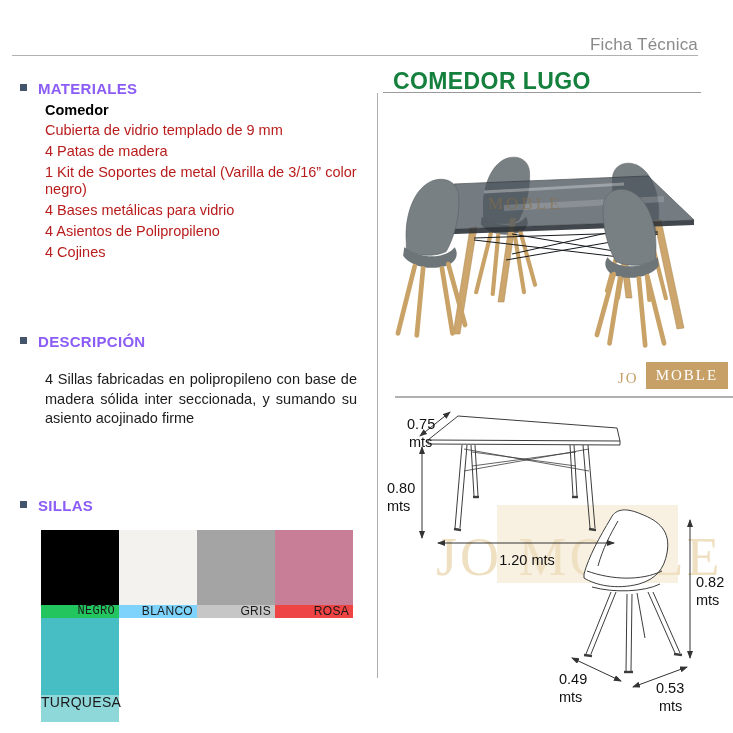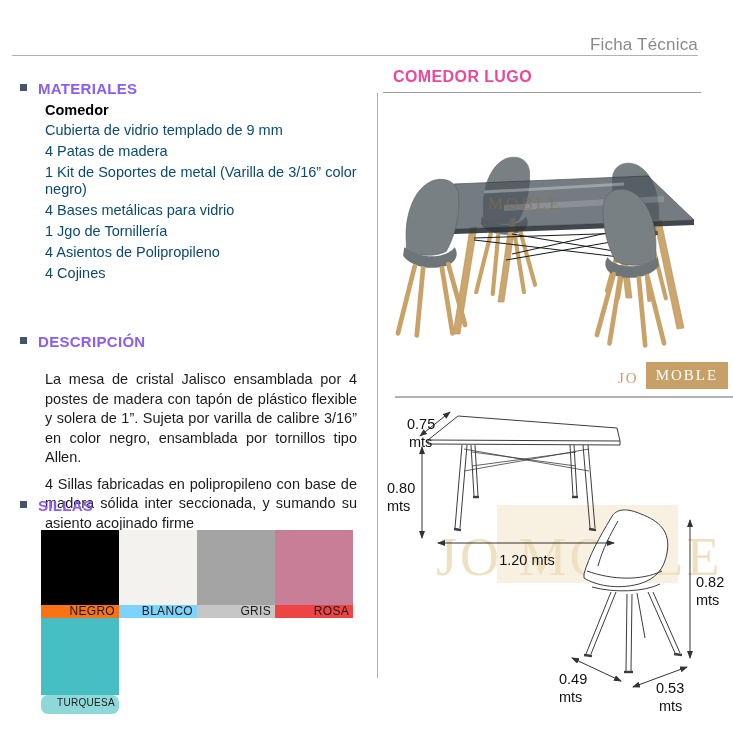--- a/index.html
+++ b/index.html
@@ -12,41 +12,41 @@
   .top-rule{left:12px;top:55px;width:686px;height:1px;background:#b1b1b1;}
 
   
   .sec-head{display:flex;align-items:flex-start;gap:11px;}
   .sec-bullet{width:7px;height:7px;margin-top:4px;flex:0 0 auto;}
   .sec-label{font-size:15px;font-weight:bold;color:#8b5cf6;letter-spacing:.3px;}
 
   
   .sub-head{left:45px;top:102px;font-size:14.5px;font-weight:bold;color:#000;}
   .mat-list{left:45px;top:122px;width:324px;}
-  .mat-item{font-size:14.5px;line-height:17px;margin-bottom:4px;color:#0c4a6e;}
+  .mat-item{font-size:14.5px;line-height:17px;margin-bottom:4px;color:#b91c1c;}
 
   
   .desc-block{left:45px;top:370px;width:312px;}
   .desc-p{font-size:14.5px;line-height:19.5px;text-align:justify;margin:0 0 7px 0;color:#1c1c1c;}
 
   
   .swatch-row{left:41px;top:530px;display:flex;}
   .swatch{width:78px;}
   .swatch-color{height:75px;}
   .swatch-band{height:13px;font-size:12px;line-height:13px;text-align:right;
                padding-right:4px;box-sizing:border-box;color:#1a1a1a;letter-spacing:.3px;}
   .turquesa{left:41px;top:618px;width:78px;}
   .turquesa .swatch-color{height:77px;}
-  .turquesa .swatch-band{height:19px;font-size:10px;line-height:15px;border-radius:7px;}
+  .turquesa .swatch-band{height:27px;font-size:14px;line-height:15px;}
 
   
   .v-divider{left:377px;top:93px;width:1px;height:585px;background:#aeaeae;}
 
   
-  .comedor-title{left:393px;top:68px;font-size:16px;font-weight:bold;color:#ec4899;letter-spacing:.4px;}
+  .comedor-title{left:393px;top:68px;font-size:23px;font-weight:bold;color:#15803d;letter-spacing:.4px;}
   .title-rule{left:383px;top:92px;width:318px;height:1px;background:#9a9a9a;}
 
   .logo{left:618px;top:362px;display:flex;align-items:center;gap:7px;
         font-family:"Liberation Serif",serif;}
   .logo-jo{font-size:15px;letter-spacing:2px;margin-top:6px;}
   .logo-block{color:#fff;font-size:15px;letter-spacing:2px;padding:5px 10px;}
   .logo-rule{left:395px;top:396px;width:338px;height:2px;background:#b1b1b1;}
 
   svg text{font-family:"Liberation Sans",sans-serif;}
   .wm-text{font-family:"Liberation Serif",serif;}
@@ -61,43 +61,41 @@
   <span class="sec-bullet" style="background: rgb(68, 84, 106);"></span>
   <span class="sec-label">MATERIALES</span>
 </div>
 <div class="abs sub-head">Comedor</div>
 
 <div class="abs mat-list">
   <div class="mat-item">Cubierta de vidrio templado de 9 mm</div>
   <div class="mat-item">4 Patas de madera</div>
   <div class="mat-item">1 Kit de Soportes de metal (Varilla de 3/16” color negro)</div>
   <div class="mat-item">4 Bases metálicas para vidrio</div>
-  <div class="mat-item">1 Jgo de Tornillería</div>
   <div class="mat-item">4 Asientos de Polipropileno</div>
   <div class="mat-item">4 Cojines</div>
 </div>
 
 <div class="abs sec-head" style="left:20px;top:333px;">
   <span class="sec-bullet" style="background: rgb(68, 84, 106);"></span>
   <span class="sec-label">DESCRIPCIÓN</span>
 </div>
 <div class="abs desc-block">
-  <p class="desc-p">La mesa de cristal Jalisco ensamblada por 4 postes de madera con tapón de plástico flexible y solera de 1”. Sujeta por varilla de calibre 3/16” en color negro, ensamblada por tornillos tipo Allen.</p>
   <p class="desc-p">4 Sillas fabricadas en polipropileno con base de madera sólida inter seccionada, y sumando su asiento acojinado firme</p>
 </div>
 
 <div class="abs sec-head" style="left:20px;top:497px;">
   <span class="sec-bullet" style="background: rgb(68, 84, 106);"></span>
   <span class="sec-label">SILLAS</span>
 </div>
 
 <div class="abs swatch-row">
   <div class="swatch">
     <div class="swatch-color" style="background: rgb(0, 0, 0);"></div>
-    <div class="swatch-band" style="background: #f97316;">NEGRO</div>
+    <div class="swatch-band" style="background: #22c55e; font-family: Liberation Mono, monospace;">NEGRO</div>
   </div>
   <div class="swatch">
     <div class="swatch-color" style="background: rgb(244, 242, 239);"></div>
     <div class="swatch-band" style="background: #7dd3fc;">BLANCO</div>
   </div>
   <div class="swatch">
     <div class="swatch-color" style="background: rgb(164, 164, 164);"></div>
     <div class="swatch-band" style="background: rgb(198, 198, 198);">GRIS</div>
   </div>
   <div class="swatch">

